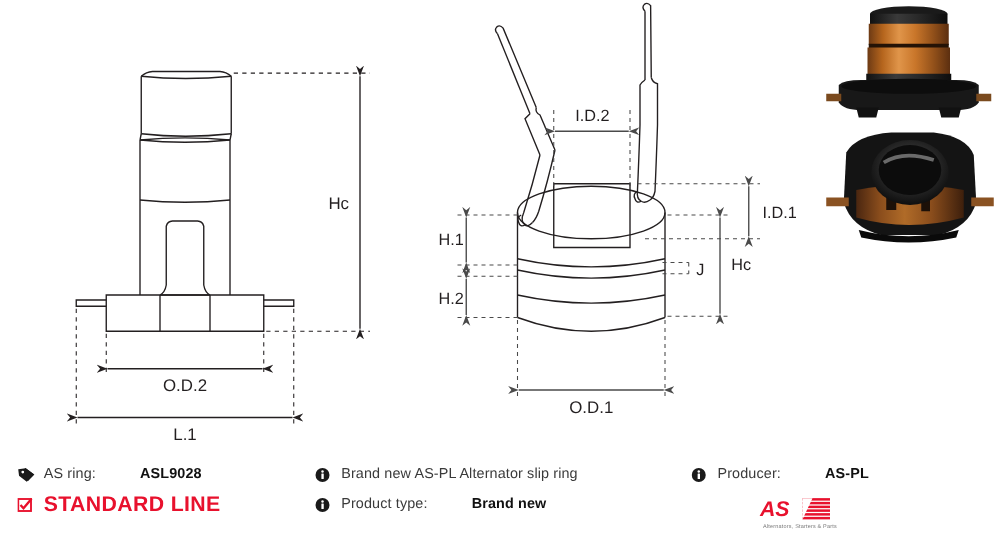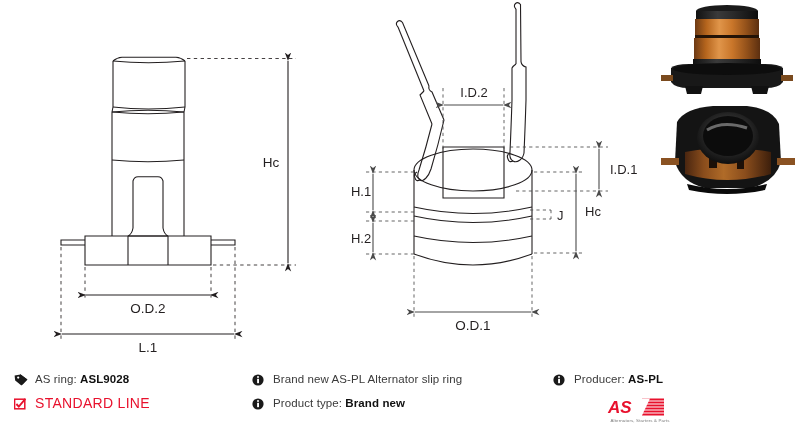--- a/index.html
+++ b/index.html
@@ -78,25 +78,25 @@
     display: flex;
     align-items: center;
     justify-content: flex-start;
   }
   .ftext {
     font-size: 11.5px;
     color: #3a3a3a;
     white-space: nowrap;
     letter-spacing: 0.1px;
   }
-  .ftext b { color: #111; font-weight: bold; }
+  .ftext b { color: #111; font-weight: bold; margin-left: 32px; }
   .ftext.red {
     color: #e8112d;
-    font-weight: normal;
-    font-size: 14px;
+    font-weight: bold;
+    font-size: 17px;
     letter-spacing: 0.3px;
   }
 
   
   .logo-wrap {
     position: absolute;
     left: 27px;
     top: 24px;
     width: 120px;
     height: 30px;

